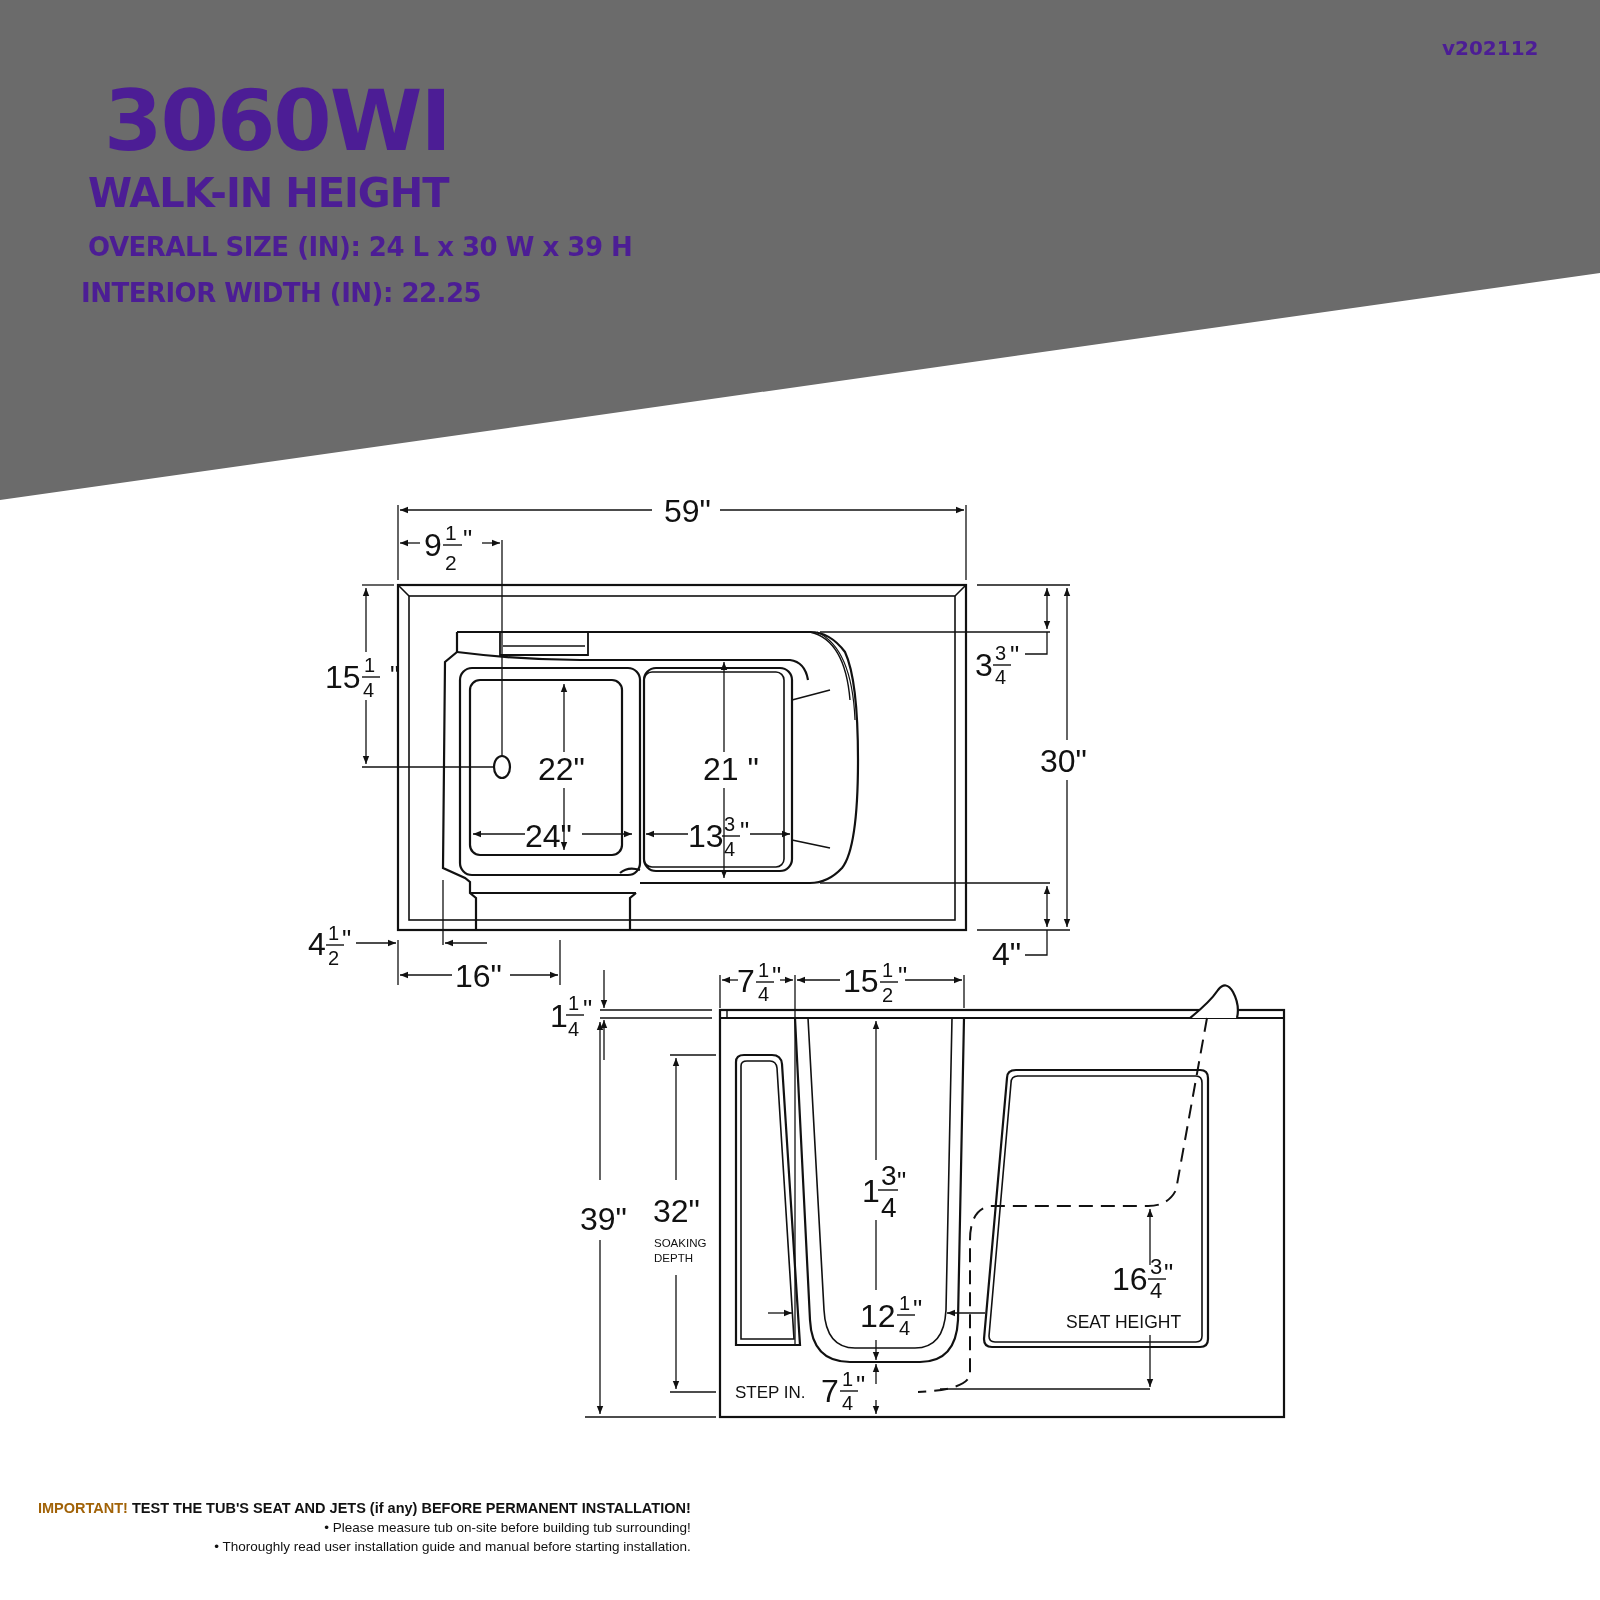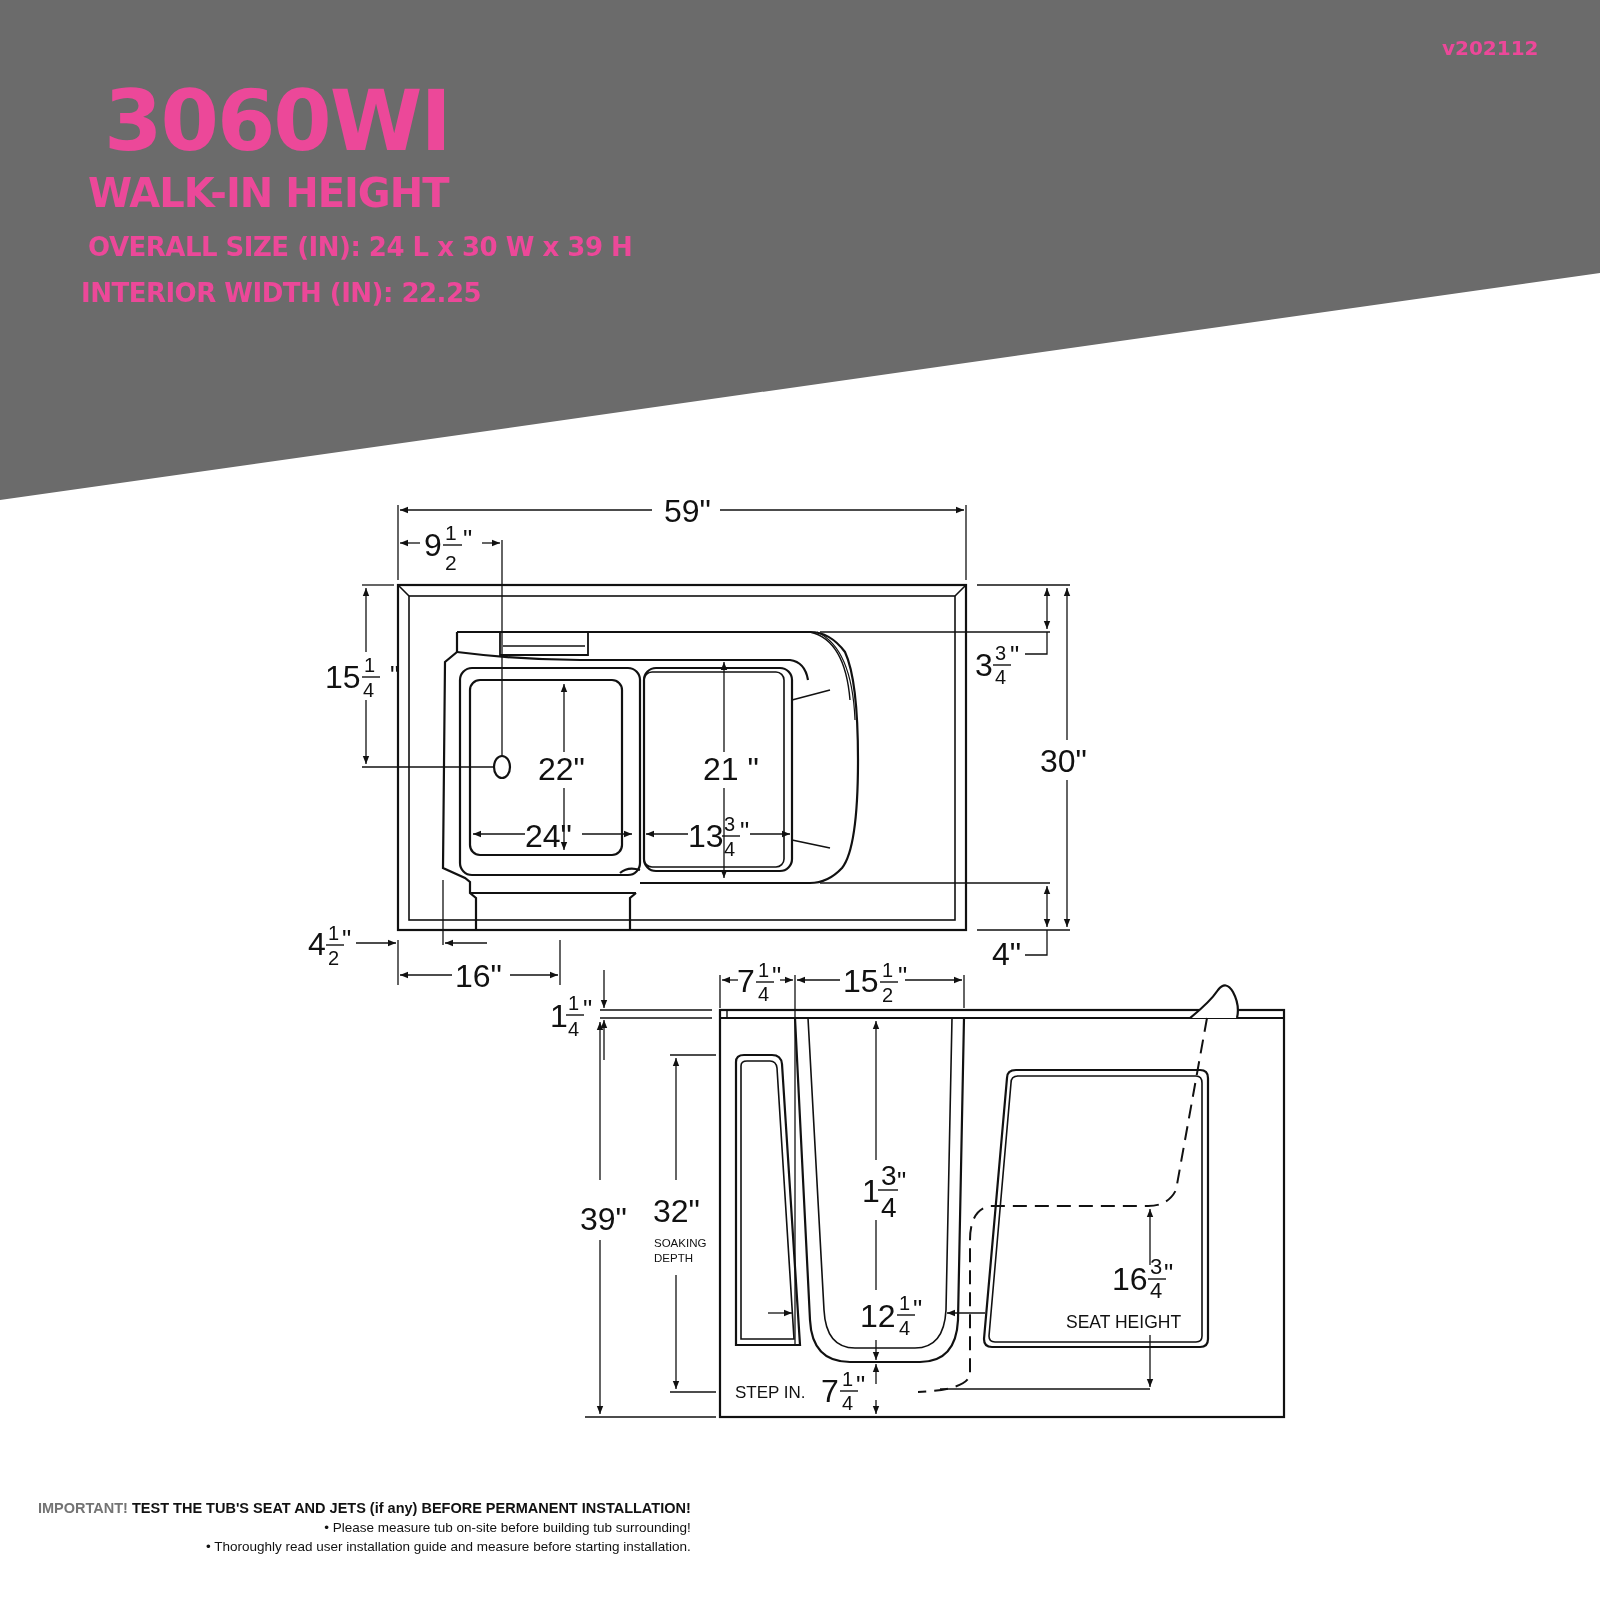--- a/index.html
+++ b/index.html
@@ -1,28 +1,28 @@
 <!DOCTYPE html>
 <html><head>
 <meta charset="utf-8">
 <style>
   html, body { margin:0; padding:0; background:#ffffff; }
   body { width:1600px; height:1600px; position:relative; overflow:hidden; font-family:"Liberation Sans", sans-serif; }
   .band { position:absolute; left:0; top:0; width:1600px; height:1600px; }
-  .hdr { position:absolute; color:#ec4899; font-family:"DejaVu Sans", sans-serif; font-weight:bold; white-space:nowrap; }
+  .hdr { position:absolute; color:#4c1d95; font-family:"DejaVu Sans", sans-serif; font-weight:bold; white-space:nowrap; }
   .version { left:1442px; top:36px; font-size:20px; }
   .model { left:104px; top:72px; font-size:84px; letter-spacing:-2px; }
   .subtitle { left:88px; top:170px; font-size:40px; letter-spacing:-1px; }
   .spec1 { left:88px; top:232px; font-size:26px; letter-spacing:-0.5px; }
   .spec2 { left:81px; top:278px; font-size:26px; letter-spacing:-0.5px; }
   svg.drawing { position:absolute; left:0; top:0; }
   .dim { font-family:"Liberation Sans", sans-serif; fill:#111; }
   .notes { position:absolute; left:38px; top:1500px; font-family:"Liberation Sans", sans-serif; color:#111; }
   .notes .head { font-size:14.5px; font-weight:bold; margin-bottom:2px; }
-  .notes .head .imp { color:#737373; }
+  .notes .head .imp { color:#a16207; }
   .notes .item { font-size:13.5px; line-height:19px;text-align:right; }
 </style>
 </head>
 <body>
 
 <svg class="band" width="1600" height="1600" viewBox="0 0 1600 1600">
   <polygon points="0,0 1600,0 1600,273 0,500" fill="#6b6b6b"></polygon>
 </svg>
 
 <div class="hdr version">v202112</div>
@@ -288,14 +288,14 @@
       <text x="1150" y="1298" font-size="22">4</text>
       <text x="1164" y="1282" font-size="26">"</text>
     </g>
     <text x="1066" y="1328" font-size="17.5">SEAT HEIGHT</text>
   </g>
 </svg>
 
 <div class="notes">
   <div class="head"><span class="imp">IMPORTANT!</span><span> TEST THE TUB'S SEAT AND JETS (if any) BEFORE PERMANENT INSTALLATION!</span></div>
   <div class="item">• Please measure tub on-site before building tub surrounding!</div>
-  <div class="item">• Thoroughly read user installation guide and measure before starting installation.</div>
+  <div class="item">• Thoroughly read user installation guide and manual before starting installation.</div>
 </div>
 
 </body></html>

